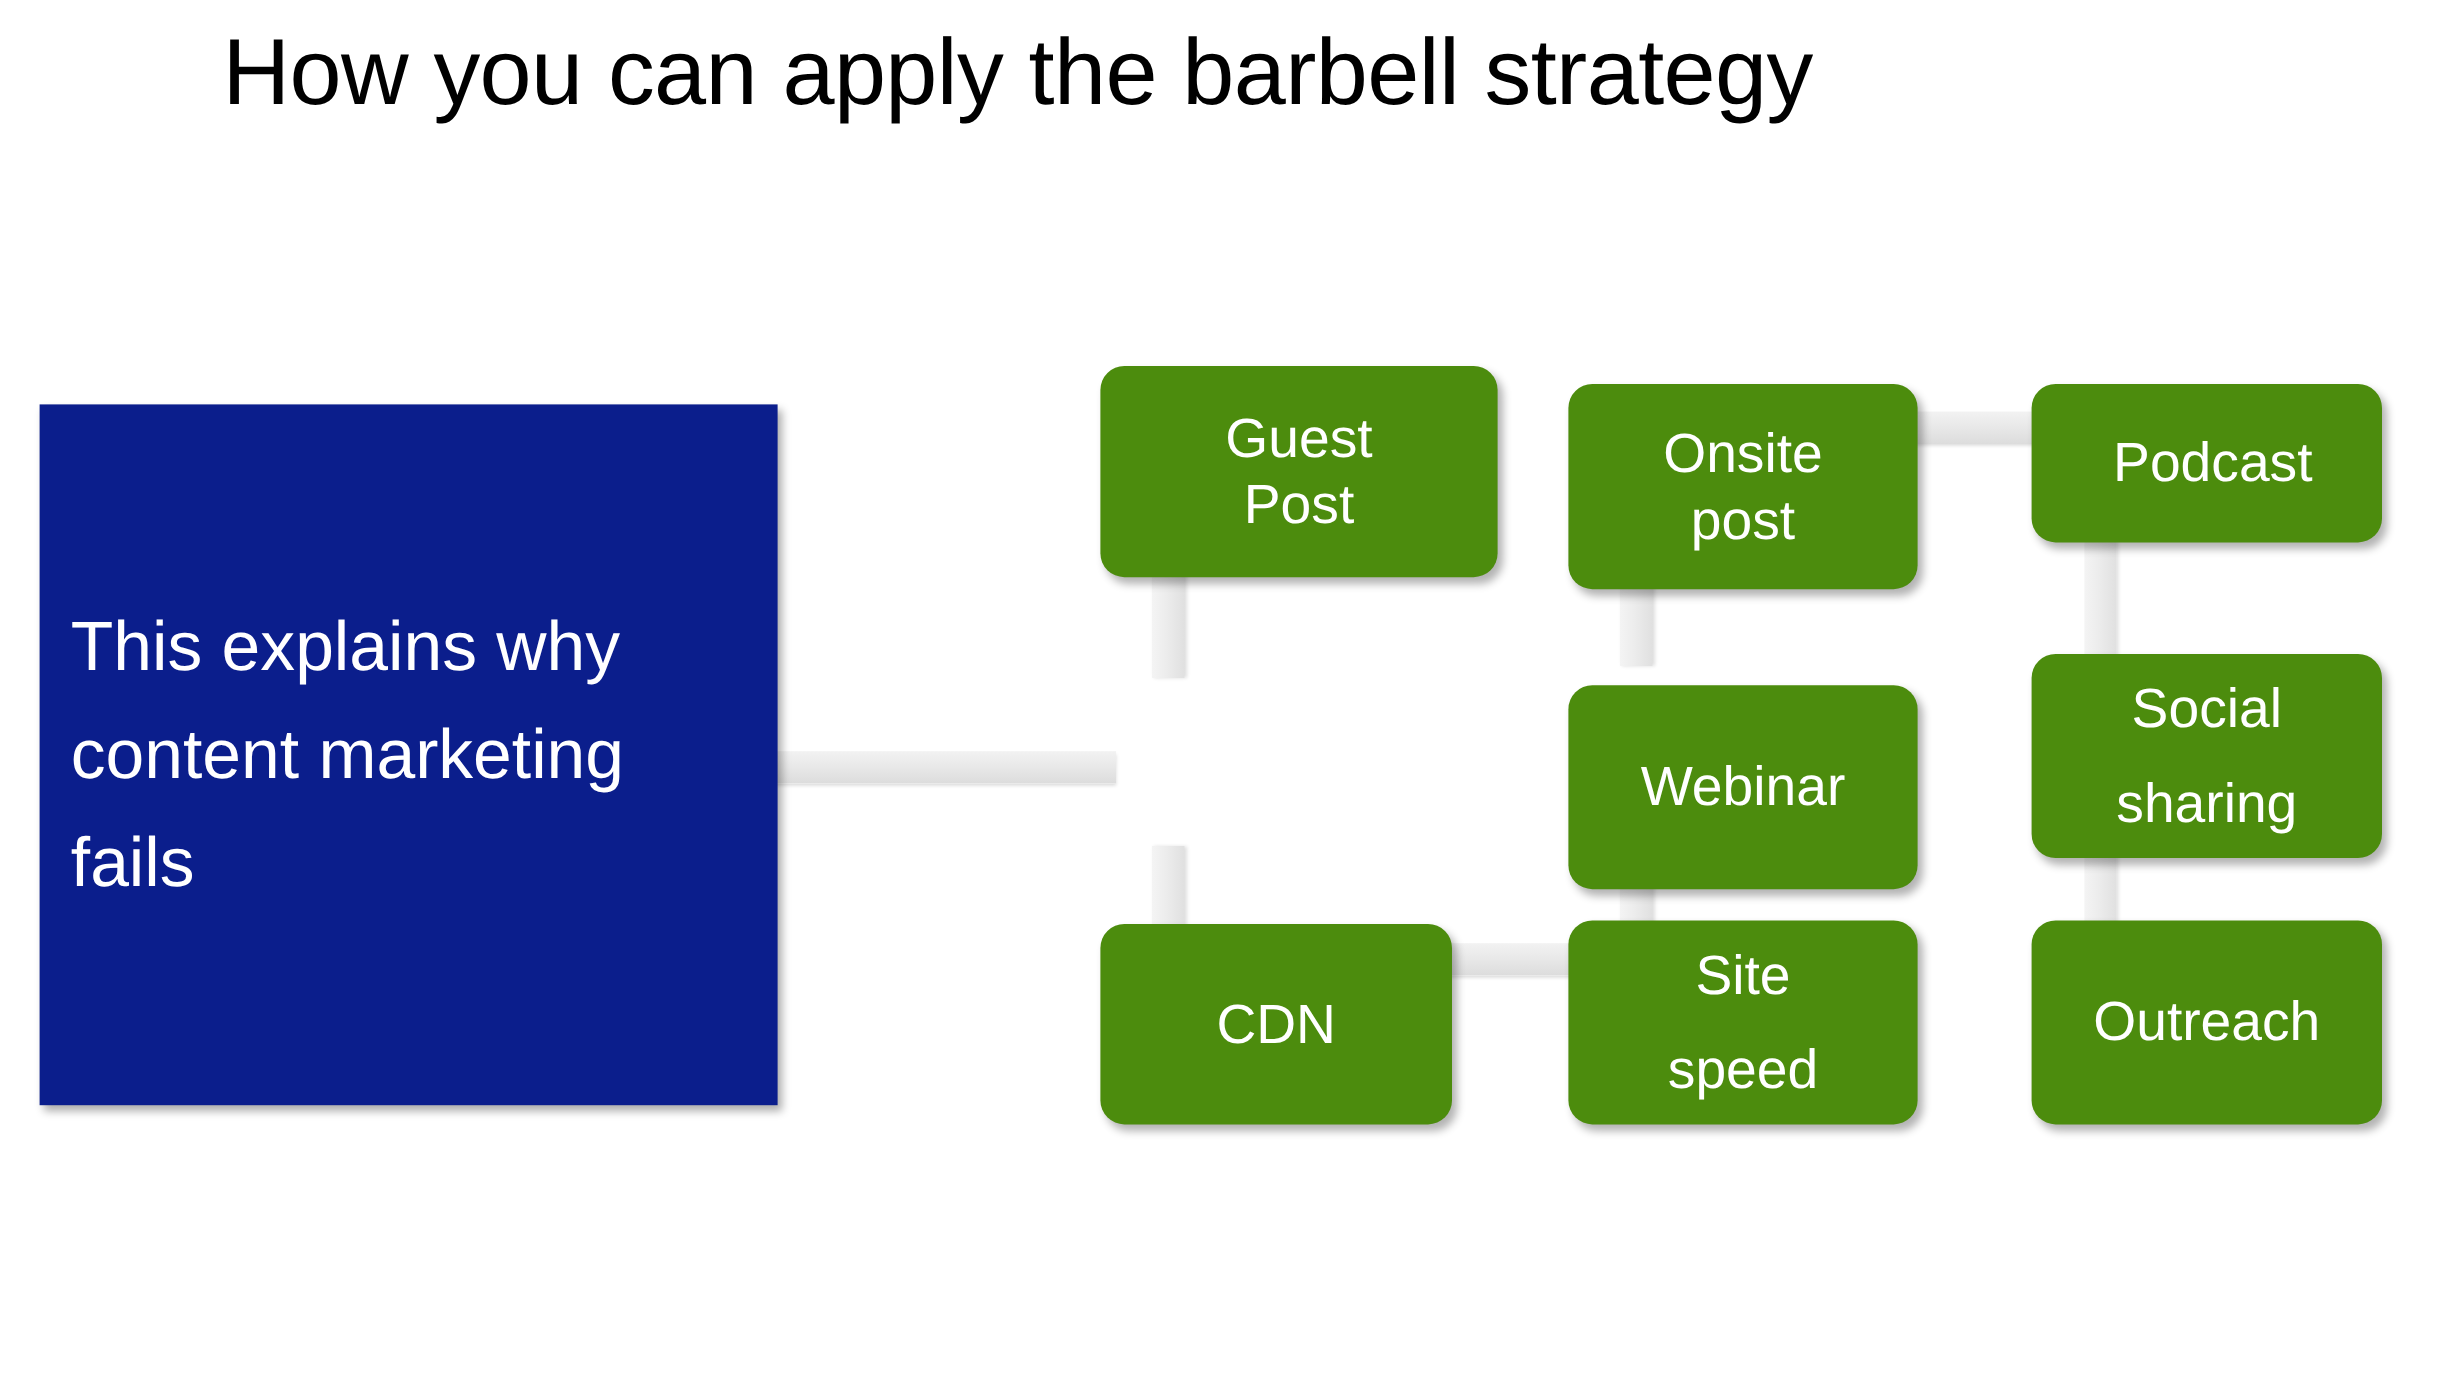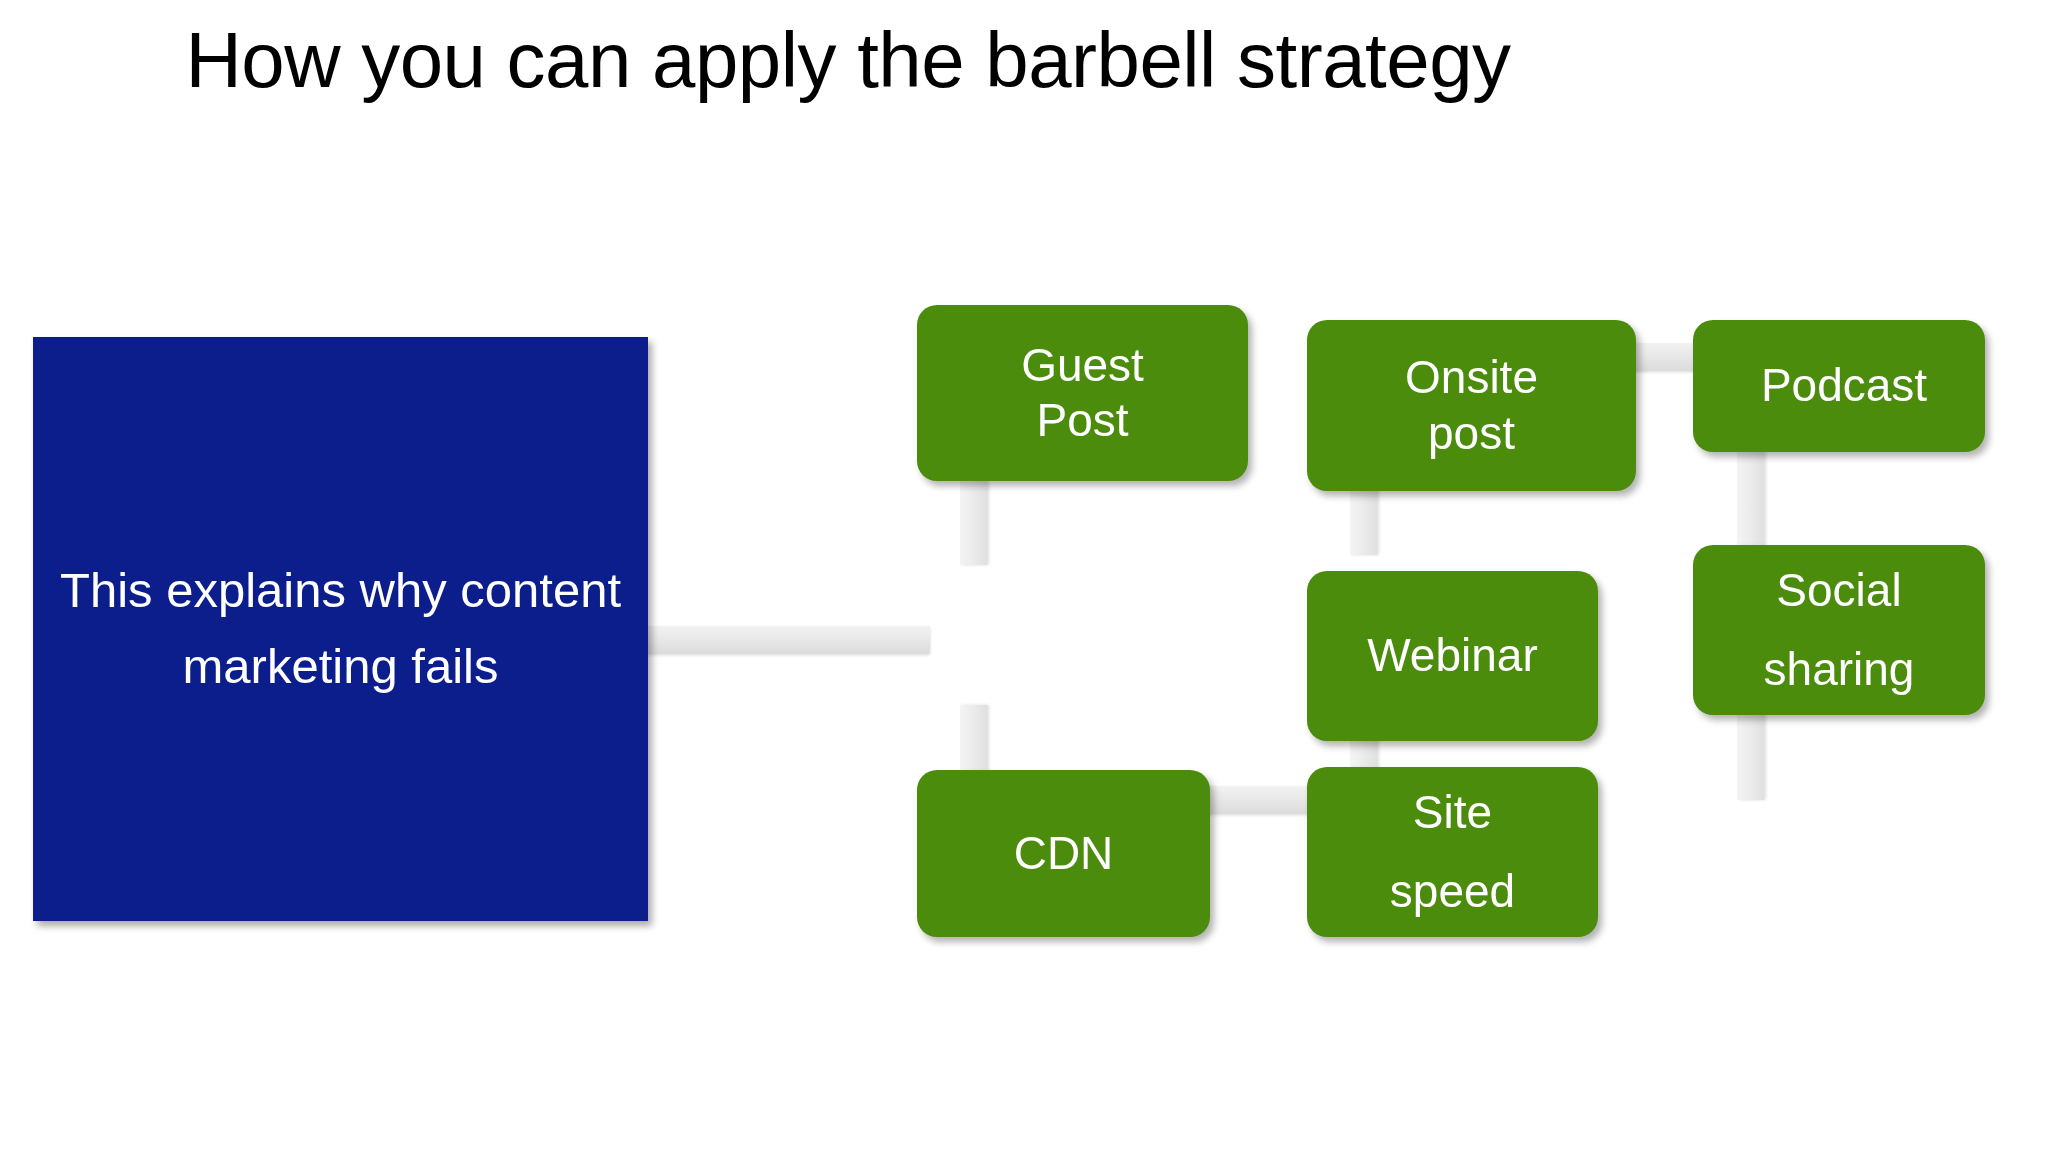--- a/index.html
+++ b/index.html
@@ -36,23 +36,23 @@
     position:absolute;
     background:#0B1E8C;
     box-shadow:4px 5px 7px rgba(0,0,0,0.33);
     z-index:3;
     display:flex;align-items:center;justify-content:center;
     box-sizing:border-box;
     padding:0 26px;
   }
   .root .root-text{
     color:#ffffff;
-    font-size:49px;
+    font-size:58px;
     line-height:1.55;
-    text-align:center;
+    text-align:left;
     width:100%;
   }
 
   
   .node{
     position:absolute;
     background:#4C8C0D;
     border-radius:20px;
     box-shadow:4px 5px 7px rgba(0,0,0,0.30);
     z-index:3;
@@ -101,21 +101,21 @@
   <div class="node" style="left:917px; top:305px; width:331px; height:176px;">
     <div class="node-text">Guest
 Post</div>
   </div>
 
 
   <div class="node" style="left:917px; top:770px; width:293px; height:167px;">
     <div class="node-text">CDN</div>
   </div>
 
-  <div class="node" style="left:1307px; top:320px; width:329px; height:171px;">
+  <div class="node" style="left:1307px; top:320px; width:291px; height:171px;">
     <div class="node-text">Onsite
 post</div>
   </div>
 
   <div class="node" style="left:1307px; top:545px; width:291px; height:170px;margin-top:26px;">
     <div class="node-text">Webinar</div>
   </div>
 
   <div class="node loose" style="left:1307px; top:767px; width:291px; height:170px;">
     <div class="node-text">Site
@@ -124,14 +124,17 @@
 
   <div class="node" style="left:1693px; top:320px; width:292px; height:132px;padding-left:24px;">
     <div class="node-text">Podcast</div>
   </div>
 
   <div class="node loose" style="left:1693px; top:545px; width:292px; height:170px;">
     <div class="node-text">Social
 sharing</div>
   </div>
 
+  <div class="node" style="left:1693px; top:767px; width:292px; height:170px;">
+    <div class="node-text">Outreach</div>
+  </div>
 
 </div>
 
 </body></html>

